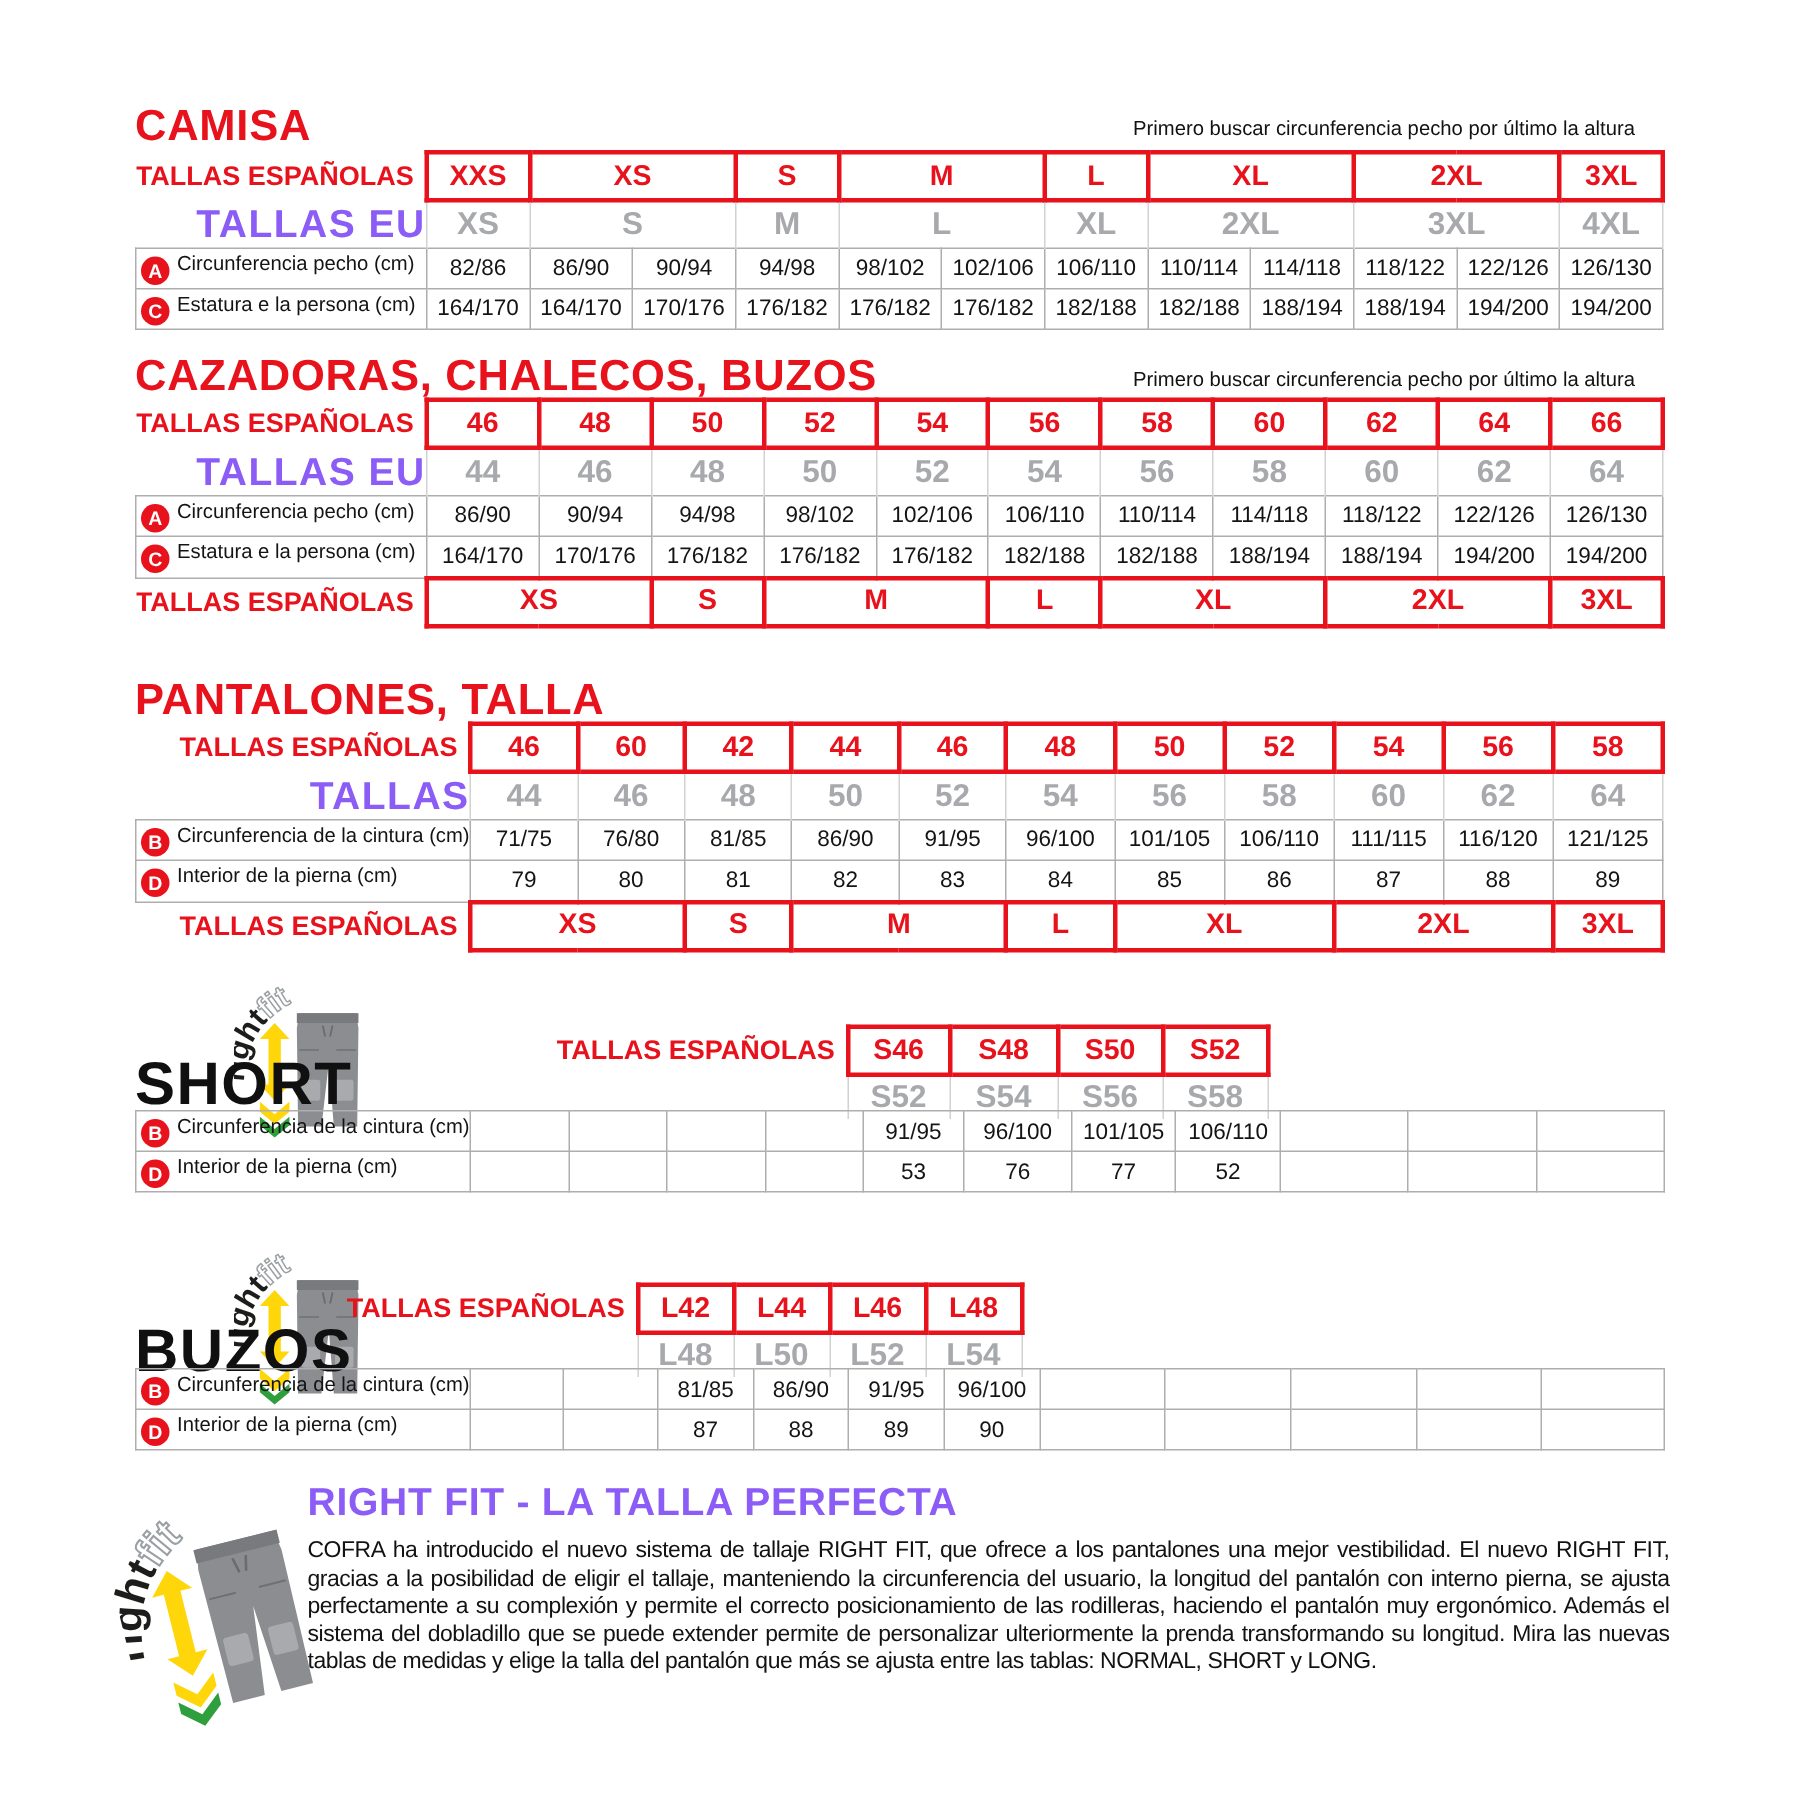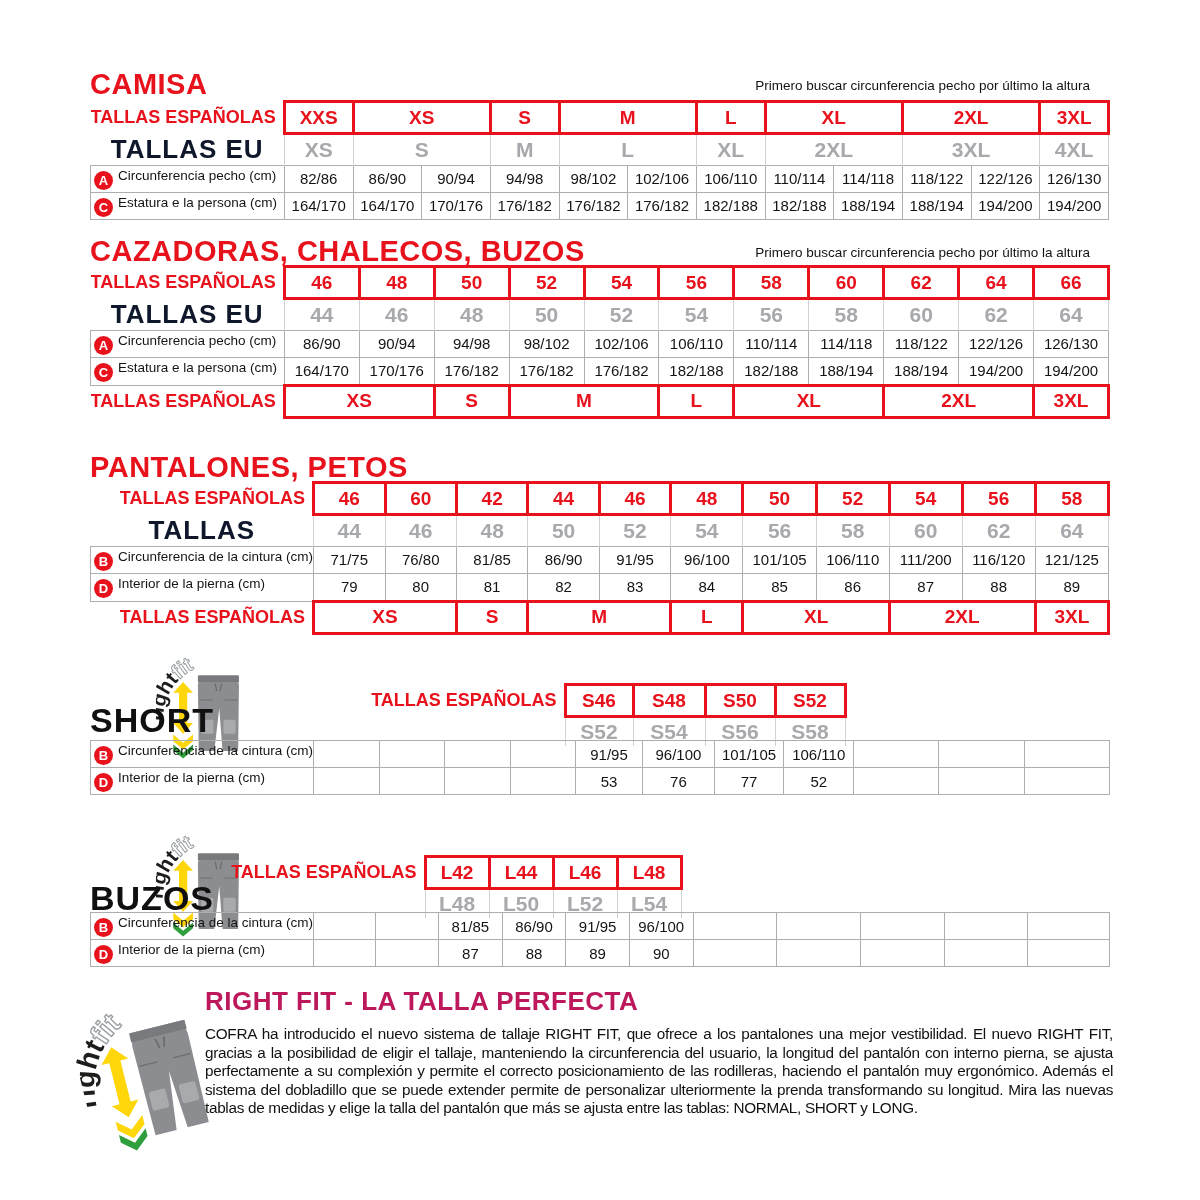--- a/index.html
+++ b/index.html
@@ -19,21 +19,21 @@
   table{border-collapse:collapse;table-layout:fixed;}
   td{padding:0;overflow:hidden;white-space:nowrap;vertical-align:middle;}
   .r29 td{height:29px;}
   .r28 td{height:28px;}
   .r26 td{height:26px;}
   .lbl-red{
     text-align:right;padding-right:7px;color:#e8121c;font-weight:bold;
     font-size:18px;letter-spacing:0;border:none;
   }
   .lbl-gray{
-    text-align:center;color:#0f172a;font-weight:bold;font-size:26px;
+    text-align:right;color:#8b5cf6;font-weight:bold;font-size:26px;
     letter-spacing:1px;border:none;
   }
   .red-cell{
     border:3px solid #e8121c;color:#e8121c;font-weight:bold;font-size:19px;
     text-align:center;background:#fff;
   }
   .gray-cell{
     border-left:1px solid #d2d2d2;border-right:1px solid #d2d2d2;
     color:#a7a9ac;font-weight:bold;font-size:21px;text-align:center;
   }
@@ -44,25 +44,25 @@
     border:1px solid #aeaeae;font-size:13.5px;color:#141414;padding-left:2px;
   }
   .no-b{border:none;}
   .circle{
     display:inline-flex;width:19px;height:19px;border-radius:50%;
     background:#e8121c;color:#fff;font-size:13px;font-weight:bold;
     align-items:center;justify-content:center;margin:0 5px 0 1px;
     vertical-align:-5px;
   }
   .big-black{
-    font-weight:bold;font-size:34px;color:#101010;letter-spacing:1px;
+    font-weight:bold;font-size:40px;color:#101010;letter-spacing:1px;
     line-height:1;white-space:nowrap;
   }
   .rf-heading{
-    font-weight:bold;font-size:26px;color:#be185d;letter-spacing:.5px;
+    font-weight:bold;font-size:26px;color:#8b5cf6;letter-spacing:.5px;
     white-space:nowrap;line-height:1;
   }
   .rf-par{
     font-size:15.3px;line-height:18.6px;letter-spacing:-0.3px;color:#121212;
     text-align:justify;
   }
   .logo-sm{position:absolute;left:66px;top:-6px;}
   .logo-lg{position:absolute;left:-4px;top:6px;transform:rotate(-14deg);}
 </style>
 </head>
@@ -250,21 +250,21 @@
           <td class="red-cell" colspan="1">L</td>
           <td class="red-cell" colspan="2">XL</td>
           <td class="red-cell" colspan="2">2XL</td>
           <td class="red-cell" colspan="1">3XL</td>
         </tr>
   </tbody>
     </table>
 </div>
 
 <div class="section" style="left:90px;top:453px;width:1020px;">
-  <div class="sec-title">PANTALONES, PETOS</div>
+  <div class="sec-title">PANTALONES, TALLA</div>
   <table style="position:absolute;left:0;top:28px;">
     <colgroup>
       <col style="width:191px">
         <col style="width:75.3px">
         <col style="width:75.3px">
         <col style="width:75.3px">
         <col style="width:75.3px">
         <col style="width:75.3px">
         <col style="width:75.3px">
         <col style="width:75.3px">
@@ -305,21 +305,21 @@
     <tr class="r26">
       <td class="measure-label"><span class="circle">B</span><span>Circunferencia de la cintura (cm)</span></td>
     <td class="val-cell">71/75</td>
           <td class="val-cell">76/80</td>
           <td class="val-cell">81/85</td>
           <td class="val-cell">86/90</td>
           <td class="val-cell">91/95</td>
           <td class="val-cell">96/100</td>
           <td class="val-cell">101/105</td>
           <td class="val-cell">106/110</td>
-          <td class="val-cell">111/200</td>
+          <td class="val-cell">111/115</td>
           <td class="val-cell">116/120</td>
           <td class="val-cell">121/125</td>
         </tr>
     <tr class="r26">
       <td class="measure-label"><span class="circle">D</span><span>Interior de la pierna (cm)</span></td>
     <td class="val-cell">79</td>
           <td class="val-cell">80</td>
           <td class="val-cell">81</td>
           <td class="val-cell">82</td>
           <td class="val-cell">83</td>

